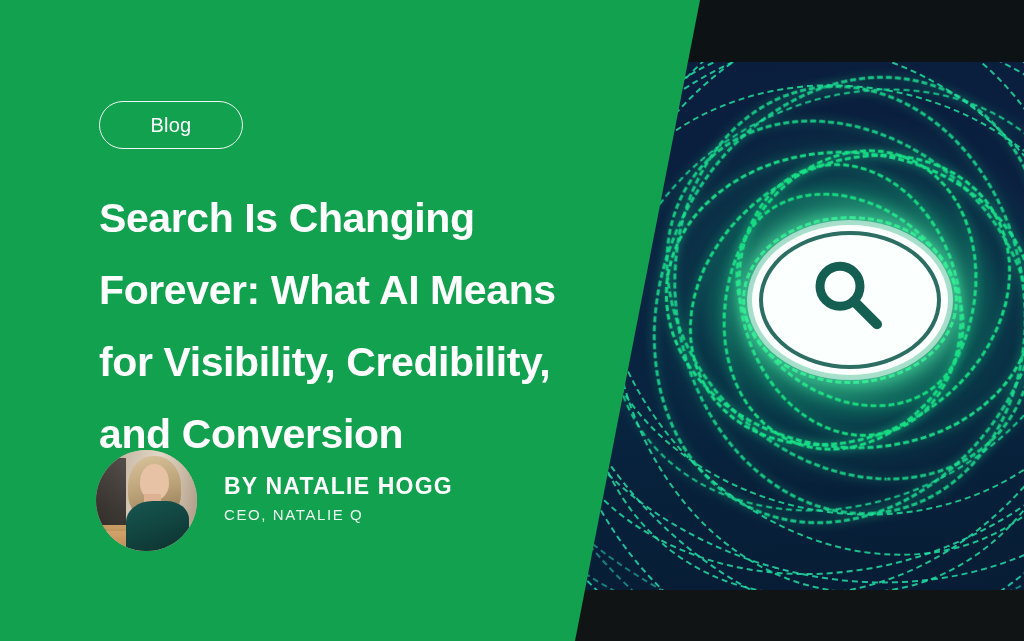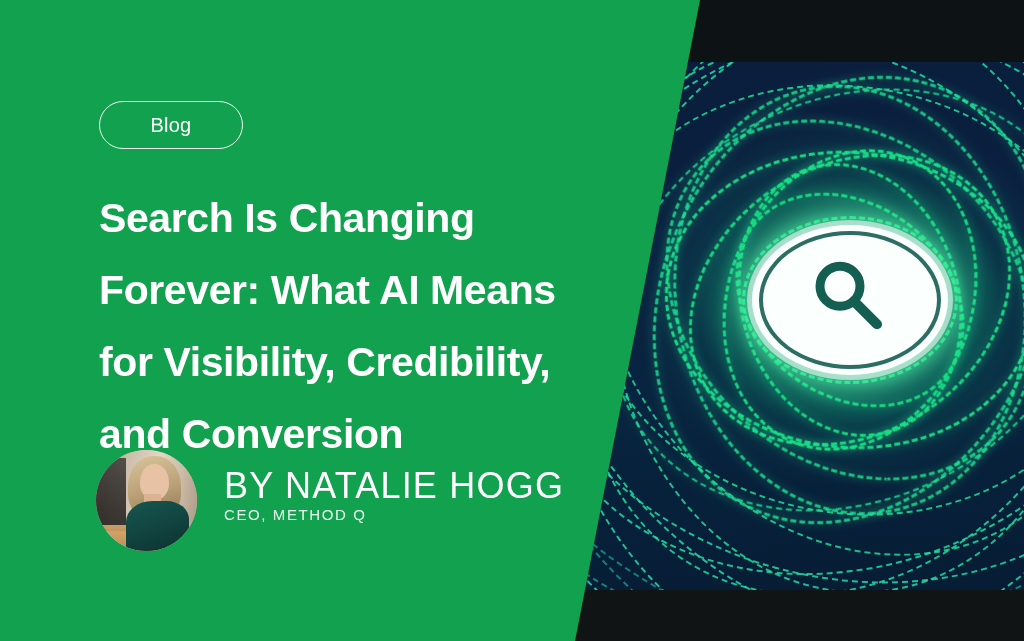--- a/index.html
+++ b/index.html
@@ -237,22 +237,22 @@
     width: 16%; height: 16%;
     background: #dcb292;
   }
 
   .byline-text {
     margin-left: 27px;
     padding-bottom: 4px;
   }
   .byline-name {
     color: #ffffff;
-    font-size: 36px;
-    font-weight: 400;
+    font-size: 23px;
+    font-weight: 700;
     letter-spacing: 1.2px;
     line-height: 30px;
     white-space: nowrap;
   }
   .byline-role {
     color: #eafaf0;
     font-size: 15px;
     font-weight: 300;
     letter-spacing: 1.6px;
     line-height: 22px;
@@ -334,18 +334,18 @@
         <div class="ph-wall"></div>
         <div class="ph-dark-left"></div>
         <div class="ph-desk"></div>
         <div class="ph-hair"></div>
         <div class="ph-face"></div>
         <div class="ph-neck"></div>
         <div class="ph-body"></div>
       </div>
       <div class="byline-text">
         <div class="byline-name">BY NATALIE HOGG</div>
-        <div class="byline-role">CEO, METHOD Q</div>
+        <div class="byline-role">CEO, NATALIE Q</div>
       </div>
     </div>
 
   </div>
 </div>
 
 </body></html>

